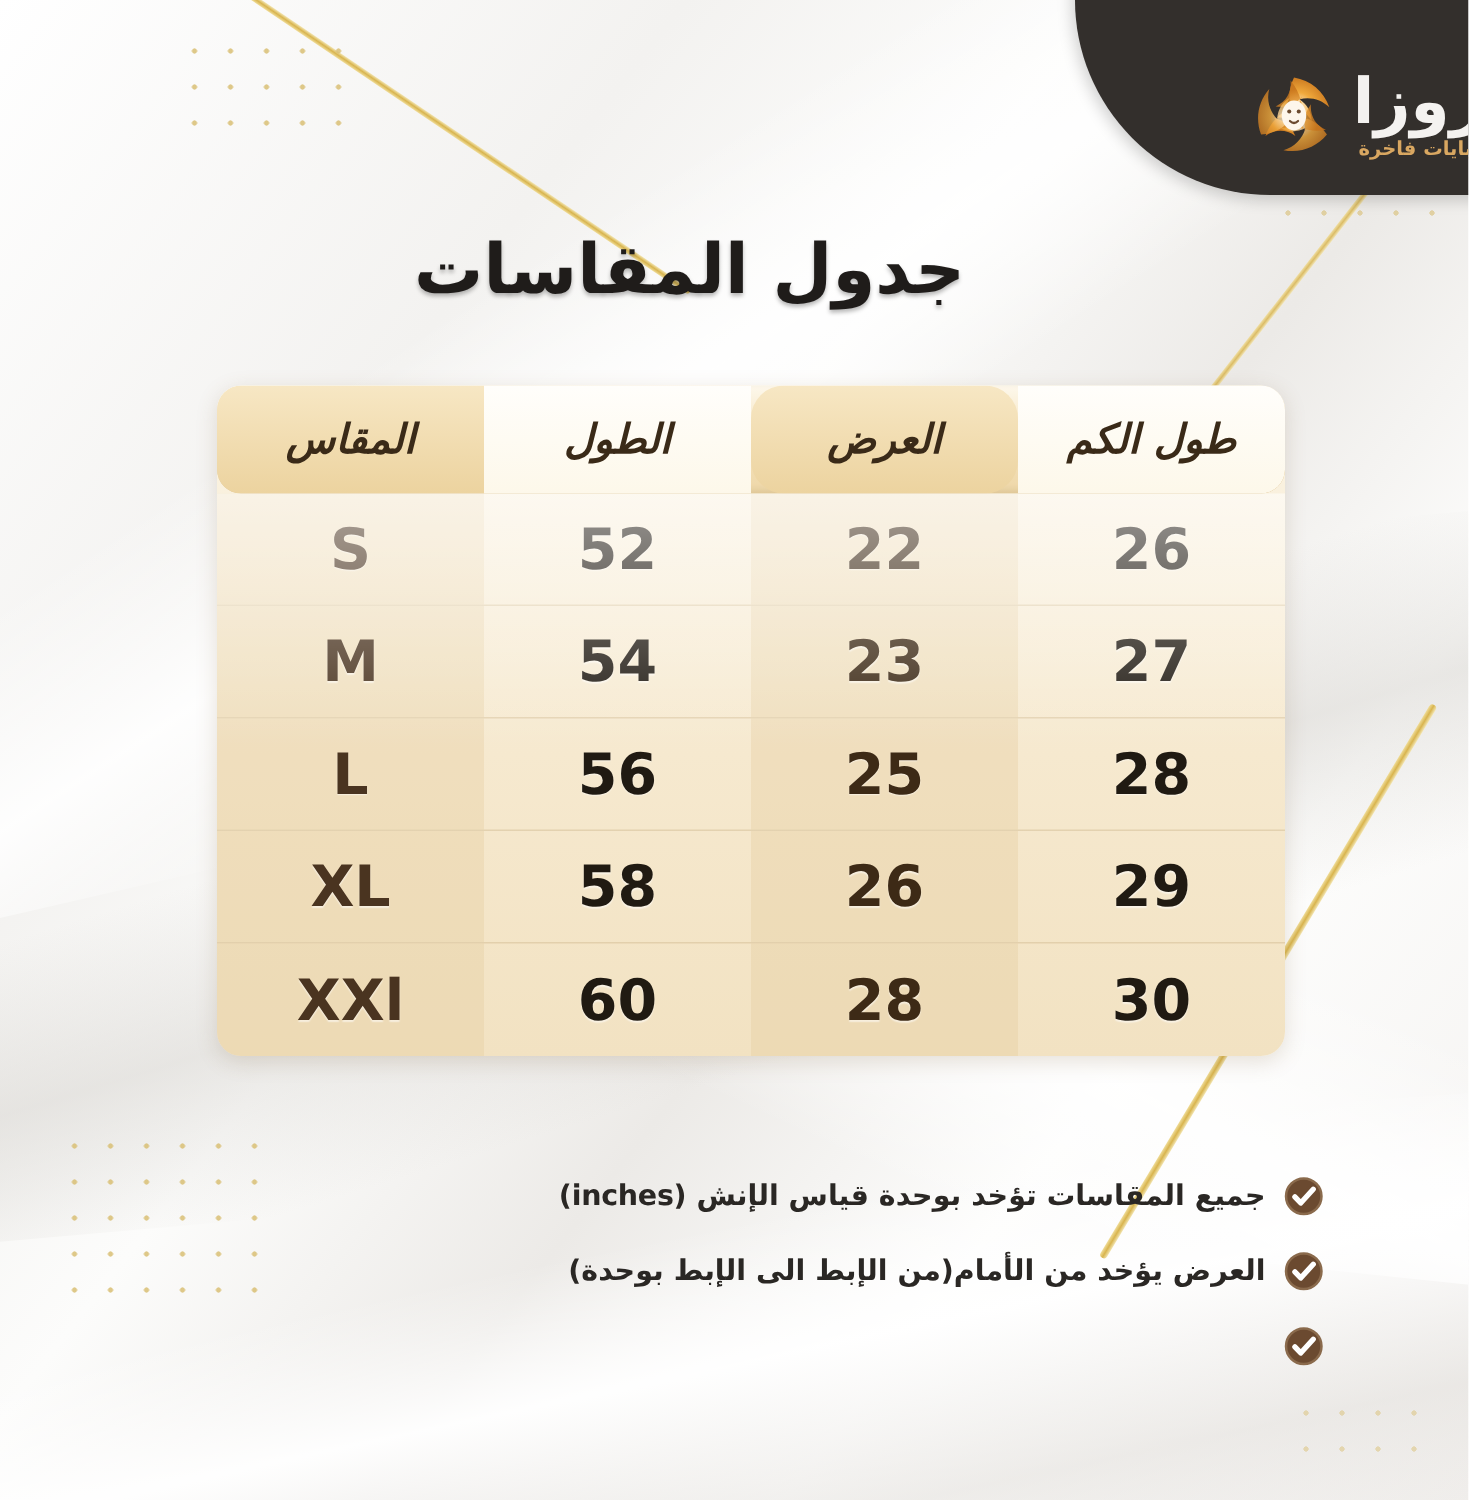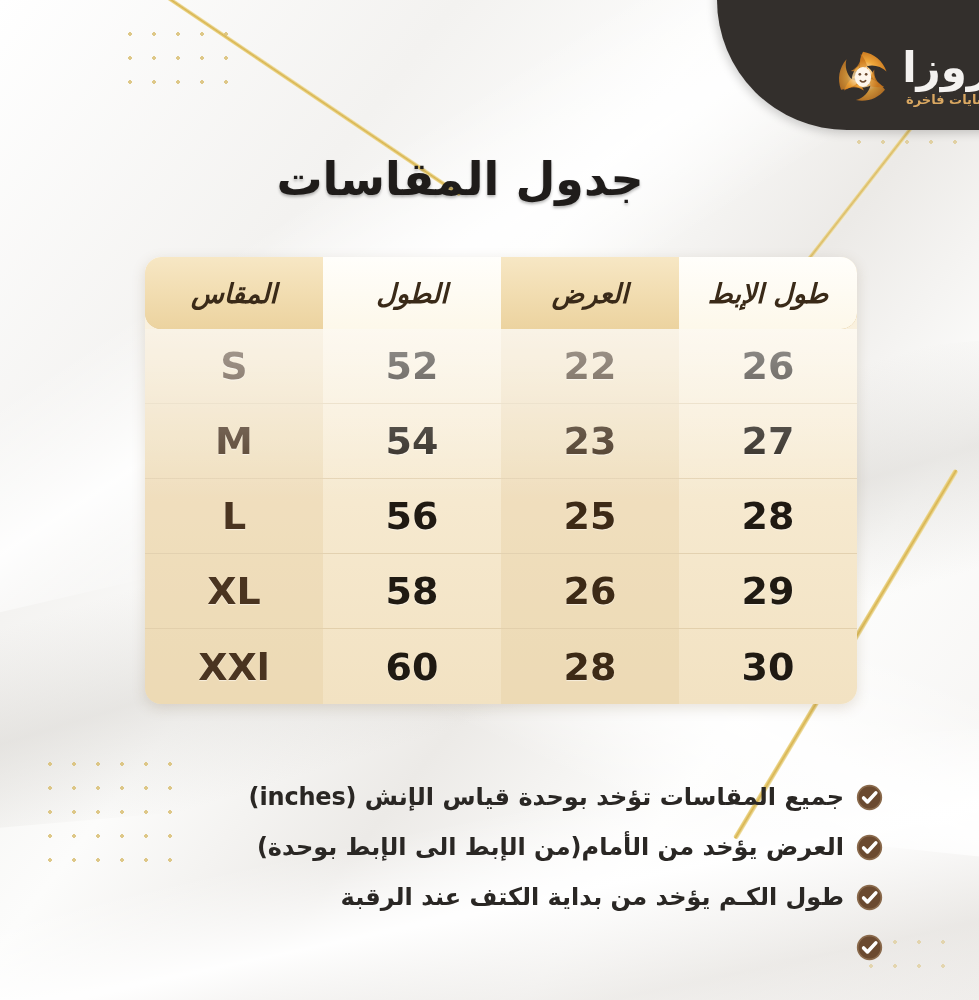--- a/index.html
+++ b/index.html
@@ -226,20 +226,21 @@
     font-weight: 700;
     color: #3a2a18;
     height: 100%;
     font-style: italic;
   }
   #table-head .t-cell.light {
     background: linear-gradient(180deg, #fffefb 0%, #fdf8ea 100%);
   }
   #table-head .t-cell.dark {
     background: linear-gradient(180deg, #f7e7c4 0%, #ecd39f 100%);
+    border-radius: 22px;
   }
   #table-head .t-cell:first-child {
     border-radius: 0 16px 16px 0;
   }
   #table-head .t-cell:last-child {
     border-radius: 16px 0 0 16px;
   }
 
   
   .t-body-row {
@@ -284,21 +285,21 @@
     align-items: center;
     justify-content: flex-start;
     gap: 12px;
     height: 50px;
   }
   .note-check {
     flex: 0 0 27px;
     width: 27px; height: 27px;
   }
   .note-text {
-    font-size: 24px;
+    font-size: 19px;
     font-weight: 700;
     color: #2a2724;
     white-space: nowrap;
     letter-spacing: -.2px;
   }
 </style>
 </head>
 <body>
 
 <div id="page">
@@ -345,21 +346,21 @@
         </svg>
       </span>
     </div>
   </div>
 
   <div id="chart-title">جدول المقاسات</div>
 
   <div id="size-table">
 
     <div class="t-row" id="table-head">
-      <div class="t-cell light">طول الإبط</div>
+      <div class="t-cell light">طول الكم</div>
       <div class="t-cell dark">العرض</div>
       <div class="t-cell light">الطول</div>
       <div class="t-cell dark">المقاس</div>
     </div>
 
     <div id="table-body-wrap">
 
       <div class="t-row t-body-row">
         <div class="t-cell">26</div>
         <div class="t-cell col-shade col-width">22</div>
@@ -415,36 +416,26 @@
       <span class="note-check">
         <svg viewBox="0 0 32 32" width="27" height="27" aria-hidden="true">
           <circle cx="16" cy="16" r="14" fill="#6b4a30"></circle>
           <circle cx="16" cy="16" r="14" fill="none" stroke="#8a6a4c" stroke-width="2"></circle>
           <path d="M9 16.5l4.6 4.8L23.5 10.5" stroke="#ffffff" stroke-width="4.2" fill="none" stroke-linecap="round" stroke-linejoin="round"></path>
         </svg>
       </span>
       <span class="note-text">العرض يؤخد من الأمام(من الإبط الى الإبط بوحدة)</span>
     </div>
 
+
     <div class="note-row">
       <span class="note-check">
         <svg viewBox="0 0 32 32" width="27" height="27" aria-hidden="true">
           <circle cx="16" cy="16" r="14" fill="#6b4a30"></circle>
           <circle cx="16" cy="16" r="14" fill="none" stroke="#8a6a4c" stroke-width="2"></circle>
           <path d="M9 16.5l4.6 4.8L23.5 10.5" stroke="#ffffff" stroke-width="4.2" fill="none" stroke-linecap="round" stroke-linejoin="round"></path>
         </svg>
       </span>
-      <span class="note-text">طول الكـم يؤخد من بداية الكتف عند الرقبة</span>
-    </div>
-
-    <div class="note-row">
-      <span class="note-check">
-        <svg viewBox="0 0 32 32" width="27" height="27" aria-hidden="true">
-          <circle cx="16" cy="16" r="14" fill="#6b4a30"></circle>
-          <circle cx="16" cy="16" r="14" fill="none" stroke="#8a6a4c" stroke-width="2"></circle>
-          <path d="M9 16.5l4.6 4.8L23.5 10.5" stroke="#ffffff" stroke-width="4.2" fill="none" stroke-linecap="round" stroke-linejoin="round"></path>
-        </svg>
-      </span>
     </div>
 
   </div>
 
 </div>
 
 </body></html>

